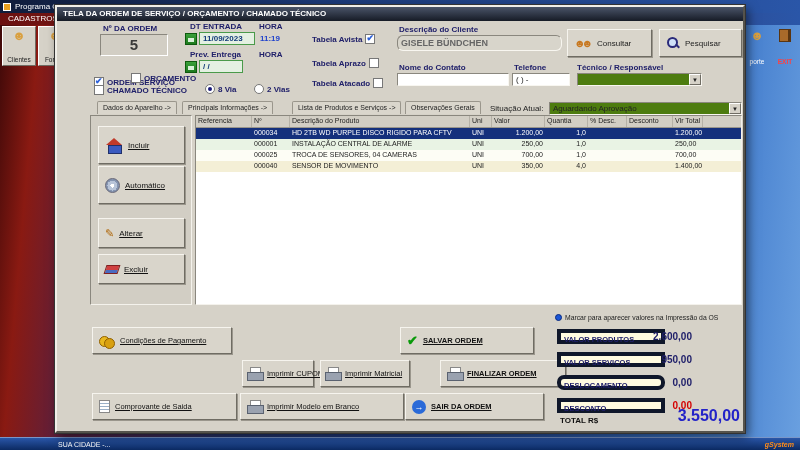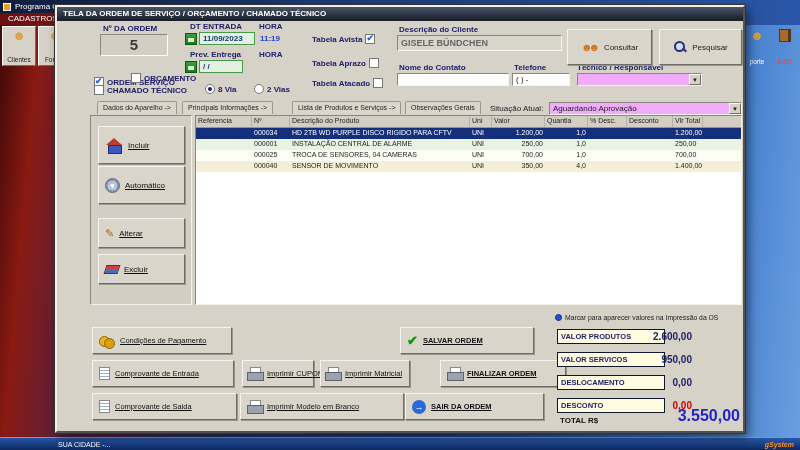--- a/index.html
+++ b/index.html
@@ -35,27 +35,27 @@
   .radio{width:10px;height:10px;background:#fff;border:1px solid #777;border-radius:50%;position:relative;flex:none;}
   .radio.sel::after{content:"";position:absolute;left:2px;top:2px;width:4px;height:4px;border-radius:50%;background:#1a1a7a;}
   .cal-icon{position:absolute;width:12px;height:12px;background:linear-gradient(#3aa03a,#1d7a1d);border:1px solid #0e5a0e;}
   .cal-icon::after{content:"";position:absolute;left:2px;top:4px;width:6px;height:4px;background:#d8f0d8;}
   .dval{position:absolute;height:13px;background:#e4f0e2;border:1px solid #4a9a4a;font-size:8px;font-weight:bold;
     color:#123a7a;line-height:11px;padding:0 3px;}
   .hora{position:absolute;font-size:8px;font-weight:bold;color:#2244cc;}
   .inp{position:absolute;background:#fff;border:1px solid;border-color:#8a877e #f8f6f0 #f8f6f0 #8a877e;
     font-size:8px;color:#222;padding:1px 3px;height:13px;line-height:10px;white-space:nowrap;overflow:hidden;}
   .inp.gray{background:#d8d5cb;color:#666;font-weight:bold;font-size:9px;height:16px;line-height:13px;}
-  .seldd{position:absolute;background:#f0abfc;border:1px solid;border-color:#8a877e #f8f6f0 #f8f6f0 #8a877e;
+  .seldd{position:absolute;background:#4d7c0f;border:1px solid;border-color:#8a877e #f8f6f0 #f8f6f0 #8a877e;
     height:13px;font-size:8px;color:#222;line-height:11px;padding:0 14px 0 3px;white-space:nowrap;overflow:hidden;cursor:pointer;}
   .dd{position:absolute;right:0;top:0;width:12px;height:11px;background:#d6d2c8;border:1px solid;
     border-color:#fff #6f6c63 #6f6c63 #fff;font-size:6px;text-align:center;line-height:10px;color:#222;}
   .tbtn,.bbtn,.sbtn{position:absolute;background:#d9d5cb;border:1px solid;border-color:#f6f4ee #6f6c63 #6f6c63 #f6f4ee;
     box-shadow:1px 1px 0 #9a968c;display:flex;align-items:center;gap:5px;padding:0 6px;cursor:pointer;}
-  .tbtn{height:36px;font-size:8px;color:#222;justify-content:center;}
+  .tbtn{height:28px;font-size:8px;color:#222;}
   .bbtn{height:27px;font-size:7.5px;}
   .bbtn .cap,.sbtn .cap{text-decoration:underline;color:#111;white-space:nowrap;}
   .bbtn.strong .cap{font-weight:bold;}
   .sbtn{font-size:8px;}
   .tab{position:absolute;top:94px;height:13px;background:#dad6cc;border:1px solid #9a968c;border-bottom:none;
     border-radius:2px 2px 0 0;font-size:7px;line-height:12px;padding:0 5px;color:#222;cursor:pointer;white-space:nowrap;}
   .side-panel{position:absolute;left:33px;top:108px;width:102px;height:190px;background:#d2cec4;
     border:1px solid;border-color:#8a877e #f4f2ec #f4f2ec #8a877e;}
   .grid{position:absolute;left:138px;top:108px;width:547px;height:190px;background:#fff;
     border:1px solid;border-color:#8a877e #f4f2ec #f4f2ec #8a877e;overflow:hidden;}
@@ -87,21 +87,21 @@
   .icon-printer{width:15px;height:13px;position:relative;flex:none;}
   .icon-printer::before{content:"";position:absolute;left:3px;top:0;width:9px;height:6px;background:#fff;border:1px solid #888;}
   .icon-printer::after{content:"";position:absolute;left:0;top:5px;width:15px;height:7px;background:#9aa2b0;border:1px solid #5a6270;}
   .icon-check{font-size:13px;color:#0a9a0a;font-weight:bold;line-height:13px;flex:none;}
   .icon-check::before{content:"\2714";}
   .icon-doc{width:11px;height:13px;background:#fff;border:1px solid #888;flex:none;
     background-image:repeating-linear-gradient(#fff 0 2px,#9ab0c8 2px 3px);}
   .icon-exit-circle{width:14px;height:14px;border-radius:50%;background:#2a6ad8;color:#fff;font-size:9px;line-height:14px;text-align:center;flex:none;}
   .icon-exit-circle::before{content:"\2192";}
   
-  .tlabel{position:absolute;left:500px;width:108px;height:15px;background:#fffbe0;border:1px solid #0f172a;
+  .tlabel{position:absolute;left:500px;width:108px;height:15px;background:#fffbe0;border:4px solid #0f172a;
     font-size:7.5px;font-weight:bold;color:#20206a;line-height:13px;padding-left:3px;white-space:nowrap;}
   .tval{position:absolute;left:555px;width:80px;text-align:right;font-size:10px;font-weight:bold;color:#20206a;}
   .tval.red{color:#d40000;}
   .pnote{position:absolute;left:498px;top:307px;display:flex;align-items:center;gap:3px;font-size:6.8px;color:#222;white-space:nowrap;}
   .bdot{width:7px;height:7px;border-radius:50%;background:#1a56d6;border:1px solid #0a2a80;flex:none;cursor:pointer;}
   .totlbl{position:absolute;left:503px;top:409px;font-size:8px;font-weight:bold;color:#111;}
   .totval{position:absolute;left:540px;top:400px;width:143px;text-align:right;font-size:16px;font-weight:bold;color:#2323c8;}
 </style>
 </head>
 <body>
@@ -186,21 +186,21 @@
   <div class="check-row" style="left:255px;top:51px;text-align:right;">
     <span>Tabela Aprazo</span>
     <span class="cb"></span>
   </div>
   <div class="check-row" style="left:255px;top:71px;">
     <span>Tabela Atacado</span>
     <span class="cb"></span>
   </div>
 
   <span class="lbl" style="left:342px;top:18px;">Descrição do Cliente</span>
-  <div class="inp gray" style="left:340px;top:28px;width:165px;">GISELE BÜNDCHEN</div>
+  <div class="inp gray" style="left:340px;top:28px;width:165px;border-radius:6px;">GISELE BÜNDCHEN</div>
   <span class="lbl" style="left:342px;top:56px;">Nome do Contato</span>
   <div class="inp" style="left:340px;top:66px;width:112px;"></div>
   <span class="lbl" style="left:457px;top:56px;">Telefone</span>
   <div class="inp" style="left:455px;top:66px;width:58px;">( )    -</div>
   <span class="lbl" style="left:520px;top:56px;">Técnico / Responsável</span>
   <div class="seldd" style="left:520px;top:66px;width:125px;">
     <span></span>
     <span class="dd">▼</span>
   </div>
 
@@ -302,24 +302,20 @@
 
   <div class="bbtn" style="left:35px;top:320px;width:140px;">
     <span class="icon-money"></span>
     <span class="cap">Condições de Pagamento</span>
   </div>
   <div class="bbtn strong" style="left:343px;top:320px;width:134px;">
     <span class="icon-check"></span>
     <span class="cap">SALVAR ORDEM</span>
   </div>
 
-  <div class="bbtn" style="left:35px;top:353px;width:142px;">
-    <span class="icon-doc"></span>
-    <span class="cap">Comprovante de Entrada</span>
-  </div>
   <div class="bbtn" style="left:185px;top:353px;width:72px;padding:0 4px;">
     <span class="icon-printer"></span>
     <span class="cap">Imprimir CUPOM</span>
   </div>
   <div class="bbtn" style="left:263px;top:353px;width:90px;padding:0 4px;">
     <span class="icon-printer"></span>
     <span class="cap">Imprimir Matricial</span>
   </div>
   <div class="bbtn strong" style="left:383px;top:353px;width:126px;">
     <span class="icon-printer"></span>
@@ -340,19 +336,19 @@
   </div>
 
   <div class="pnote">
     <span class="bdot"></span>
     <span>Marcar para aparecer valores na Impressão da OS</span>
   </div>
   <div class="tlabel" style="top:322px;">VALOR PRODUTOS</div>
   <div class="tval" style="top:324px;">2.600,00</div>
   <div class="tlabel" style="top:345px;">VALOR SERVICOS</div>
   <div class="tval" style="top:347px;">950,00</div>
-  <div class="tlabel" style="top:368px;">DESLOCAMENTO</div>
+  <div class="tlabel" style="top:368px;border-radius:7px;">DESLOCAMENTO</div>
   <div class="tval" style="top:370px;">0,00</div>
   <div class="tlabel" style="top:391px;">DESCONTO</div>
   <div class="tval red" style="top:393px;">0,00</div>
   <div class="totlbl">TOTAL R$</div>
   <div class="totval">3.550,00</div>
 </div>
 
 </body></html>

